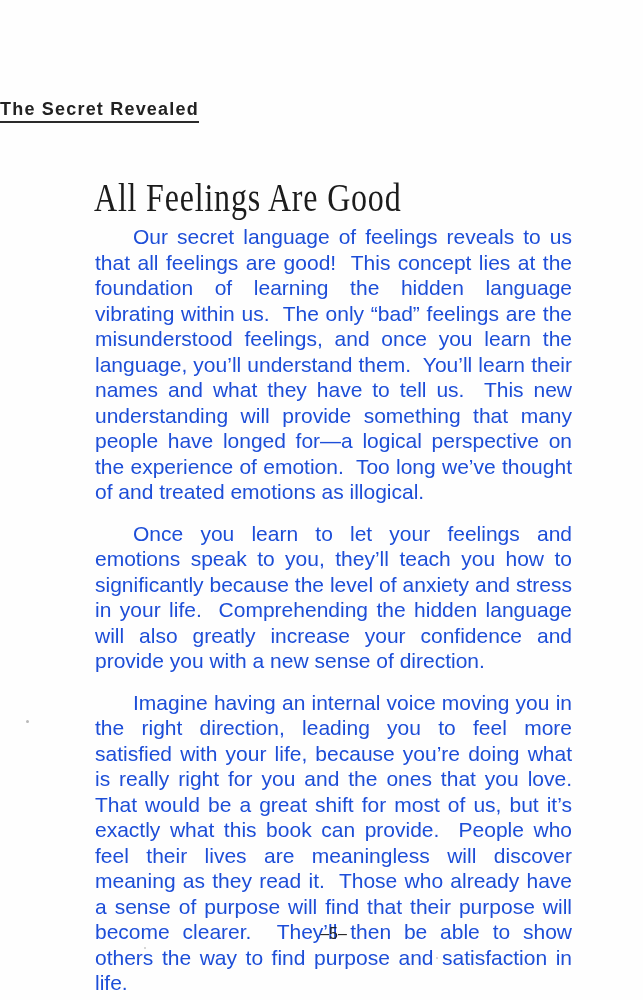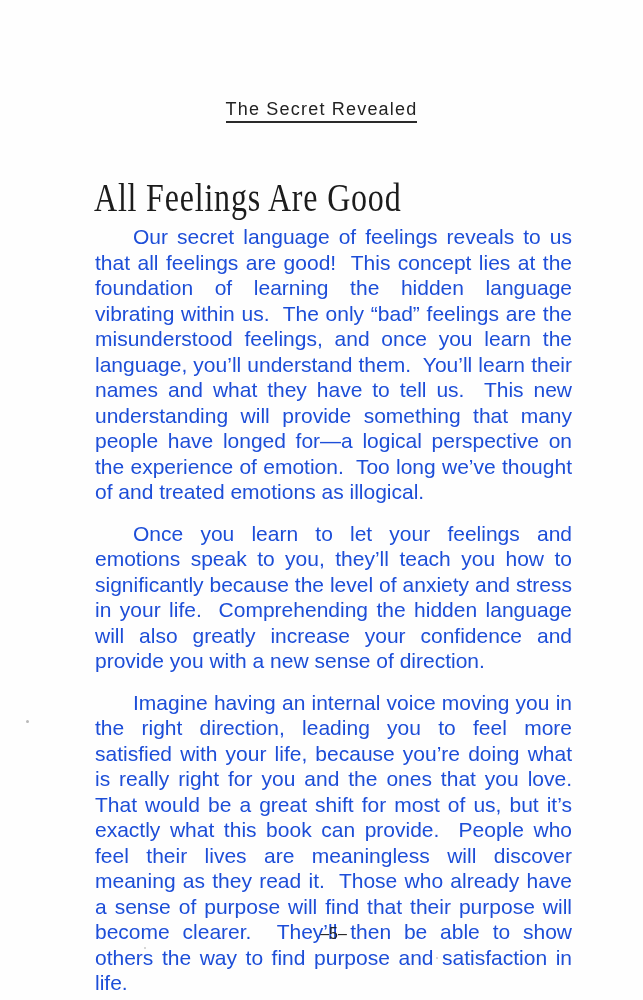--- a/index.html
+++ b/index.html
@@ -15,24 +15,24 @@
     background: #fefefe;
     color: #1e1e1e;
     overflow: hidden;
     font-family: "Liberation Sans", sans-serif;
   }
   .running-header {
     position: absolute;
     top: 100px;
     left: 0;
     right: 0;
-    text-align: center;
+    text-align: left;
     line-height: 1;
     font-size: 18px;
-    font-weight: normal;
+    font-weight: bold;
     letter-spacing: 1.2px;
     color: #222222;
   }
   .running-header .underlined {
     display: inline-block;
     border-bottom: 2px solid #2a2a2a;
     padding-bottom: 3px;
   }
   .chapter-title {
     position: absolute;

